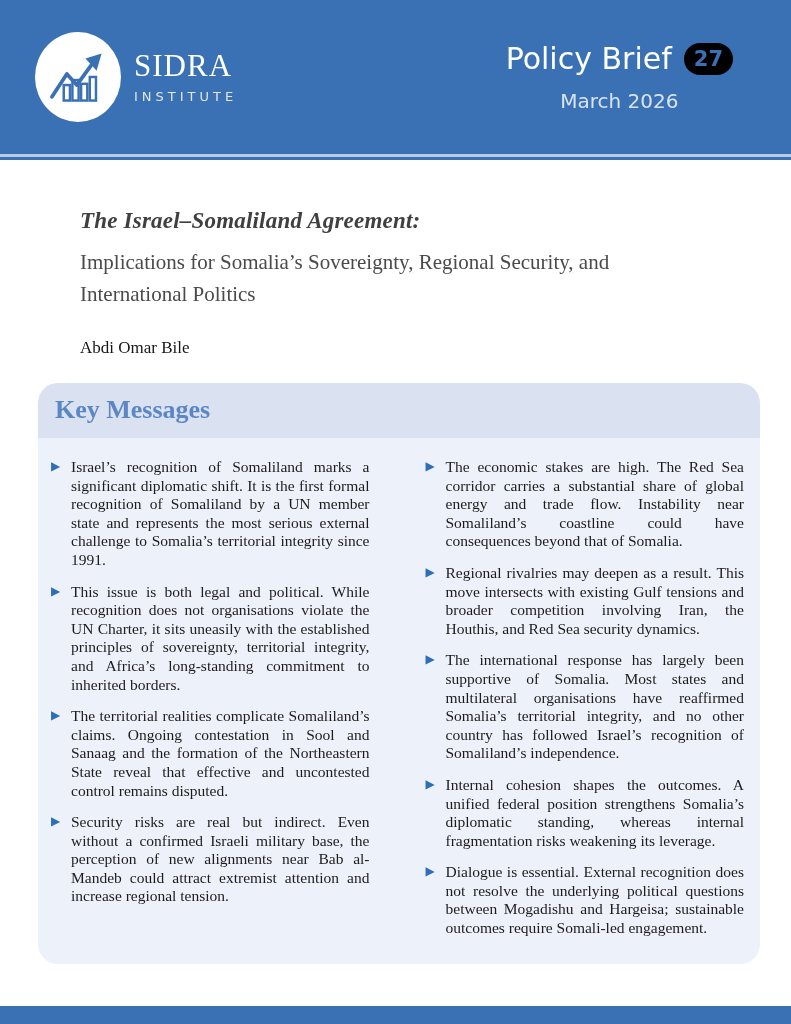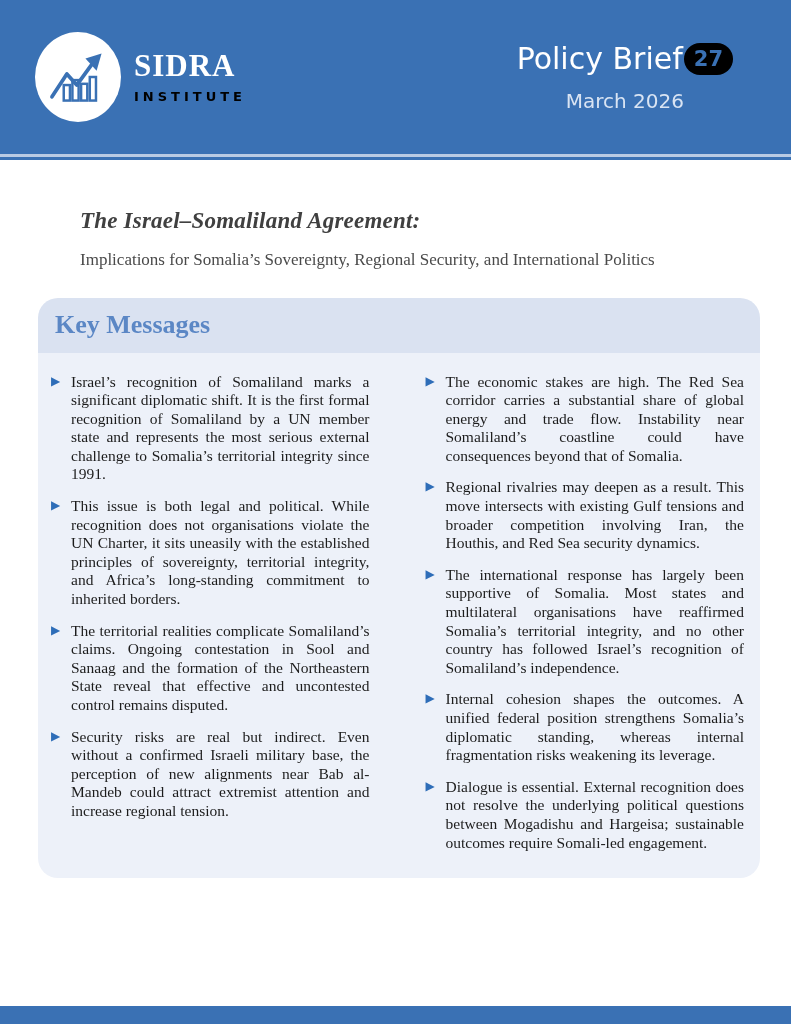--- a/index.html
+++ b/index.html
@@ -18,65 +18,65 @@
     height:154px;
     background:#3a71b4;
     display:flex;
     align-items:center;
     justify-content:space-between;
     padding:0 58px 0 35px;
   }
   .banner-rule-light { height:3px; background:#b9cbe4; }
   .banner-rule-blue  { height:3px; background:#3a71b4; }
 
-  .brand { display:flex; align-items:center; gap:13px;font-weight:bold; }
+  .brand { display:flex; align-items:center; gap:13px; }
   .logo-circle {
     width:86px; height:90px;
     background:#ffffff;
     border-radius:50%;
     display:flex; align-items:center; justify-content:center;
     flex-shrink:0;
   }
   .logo-circle svg { width:62px; height:62px; }
   .brand-text { color:#ffffff; }
   .brand-name {
     font-family:"Liberation Serif","DejaVu Serif",serif;
     font-size:31px; letter-spacing:1px; line-height:1.05;
   }
   .brand-sub {
     font-family:"DejaVu Sans","Liberation Sans",sans-serif;
-    font-size:13px; letter-spacing:4px; margin-top:7px; color:#000000;
+    font-size:13px; letter-spacing:4px; margin-top:7px; color:#e5e5e5;
   }
 
   .brief-block {
     text-align:center;
     font-family:"DejaVu Sans","Liberation Sans",sans-serif;
     color:#ffffff;
   }
-  .brief-row { display:flex; align-items:center; gap:1px; }
+  .brief-row { display:flex; align-items:center; gap:12px; }
   .brief-label { font-size:30px; font-weight:400; }
   .brief-badge {
     display:inline-flex; align-items:center; justify-content:center;
     background:#000000; color:#3a71b4;
     font-size:21px; font-weight:bold;
     border-radius:18px;
     min-width:48px; height:32px; padding:0 10px;
   }
   .brief-date { margin-top:13px; font-size:20px; color:#d9e4f3;text-align:center; }
 
   
   .title-block { margin:48px 70px 0 80px; }
   .doc-title {
     font-size:23px; font-weight:bold; color:#404040;
     letter-spacing:0.2px;
     font-style:italic;
   }
   .doc-subtitle {
     margin-top:13px;
-    font-size:17px; color:#4a4a4a;
+    font-size:21px; color:#4a4a4a;
     line-height:1.5;
     max-width:645px;
   }
   .doc-author { margin-top:28px; font-size:17px; color:#161616; }
 
   
   .key-box {
     margin:25px 31px 0 38px;
     width:722px;
     border-radius:20px;
@@ -148,20 +148,21 @@
       </div>
       <div class="brief-date">March 2026</div>
     </div>
   </div>
   <div class="banner-rule-light"></div>
   <div class="banner-rule-blue"></div>
 
   <div class="title-block">
     <div class="doc-title">The Israel–Somaliland Agreement:</div>
     <div class="doc-subtitle">Implications for Somalia’s Sovereignty, Regional Security, and International Politics</div>
+    <div class="doc-author">Abdi Omar Bile</div>
   </div>
 
   <div class="key-box">
     <div class="key-header">
       <div class="key-heading">Key Messages</div>
     </div>
     <div class="key-body">
       <ul class="key-col">
         <li>
           <span class="bullet-marker">▶</span>

